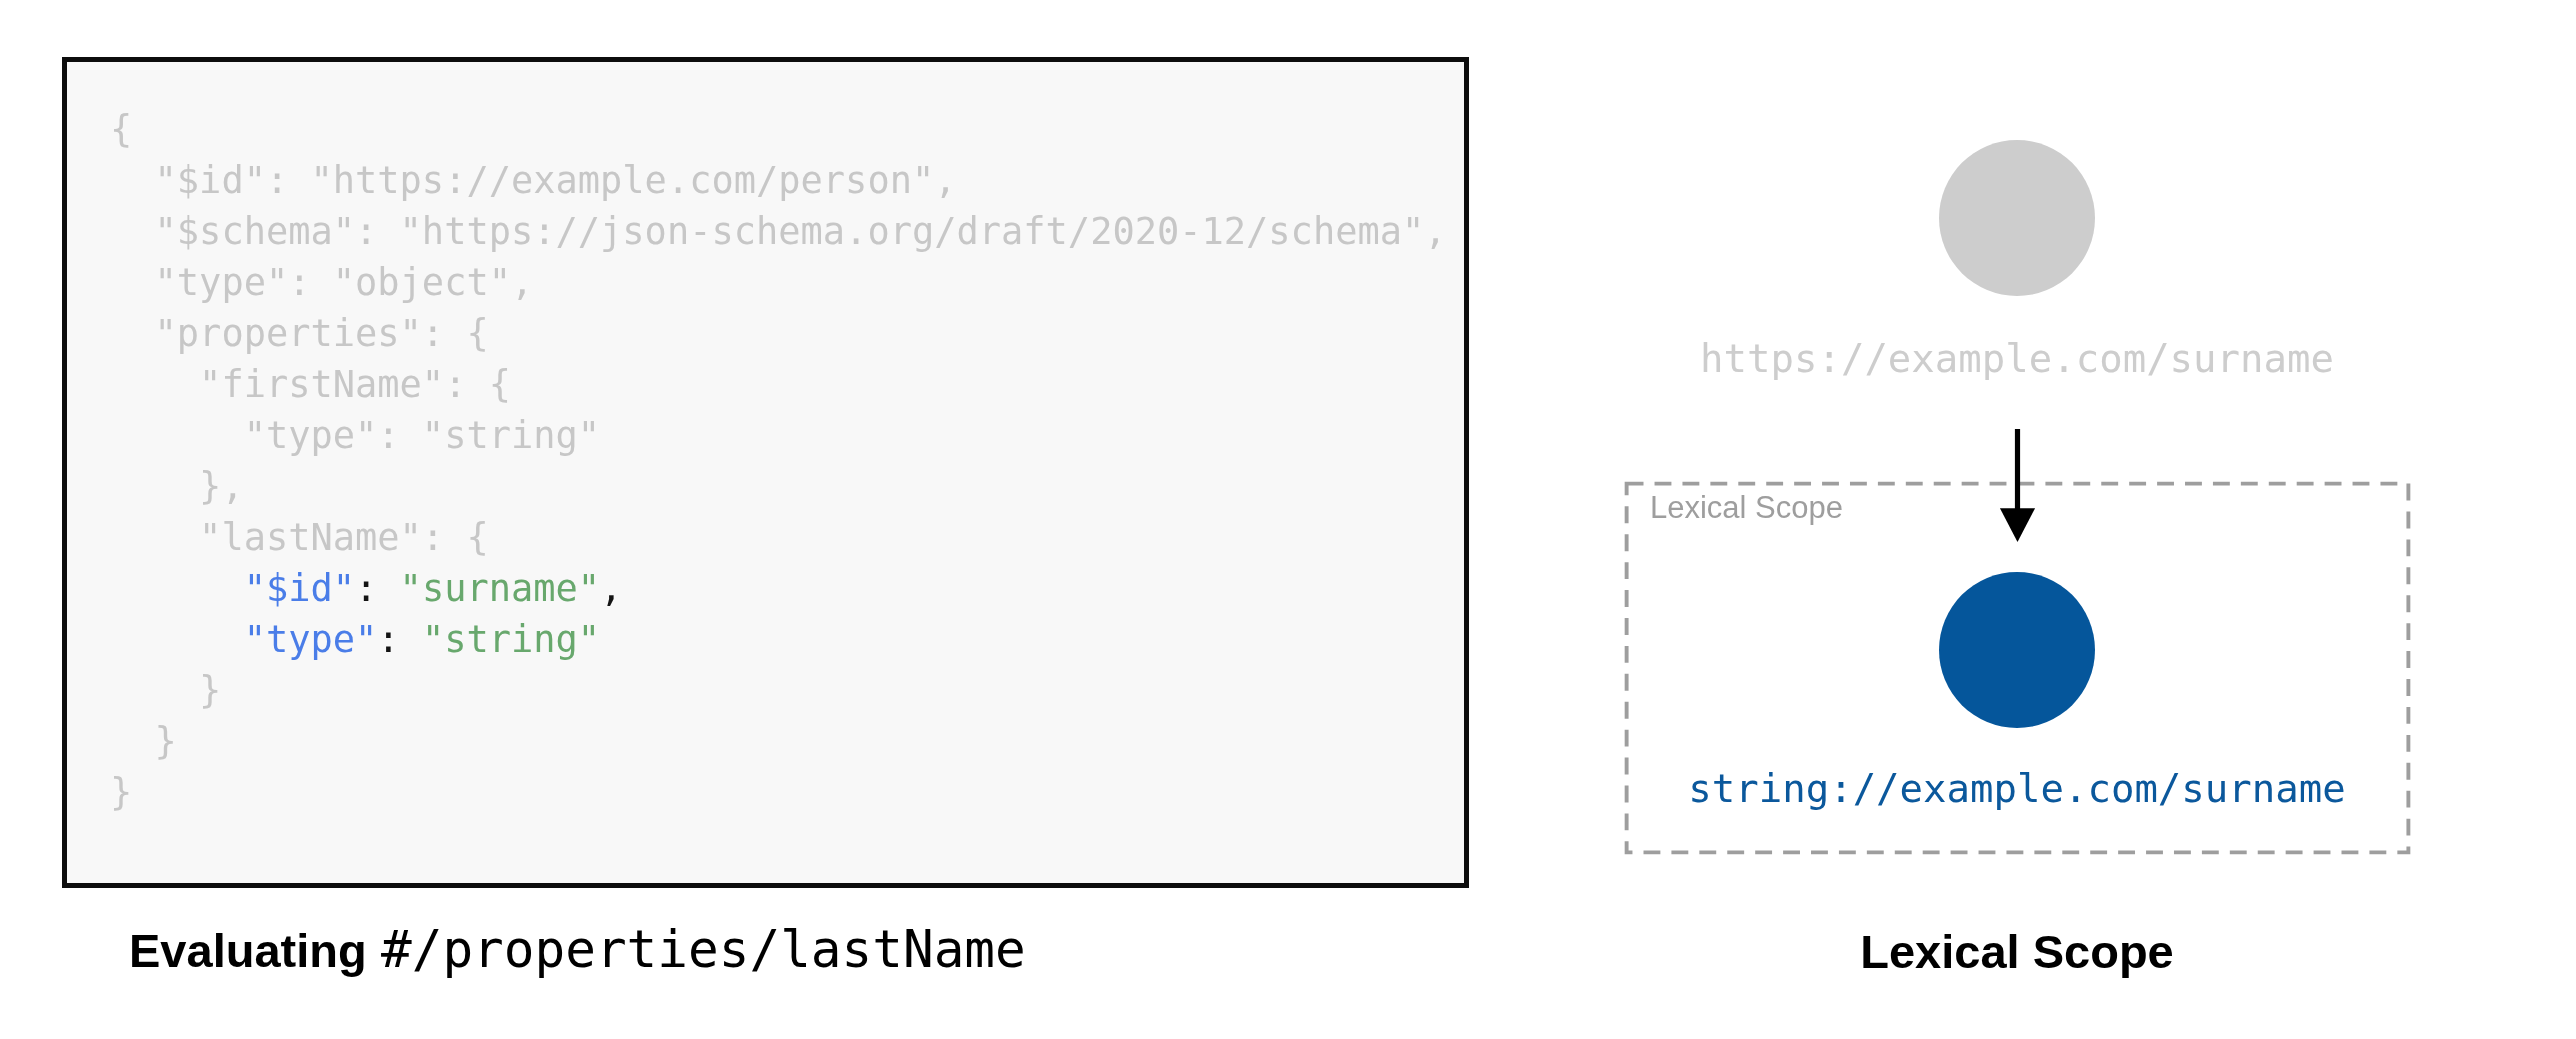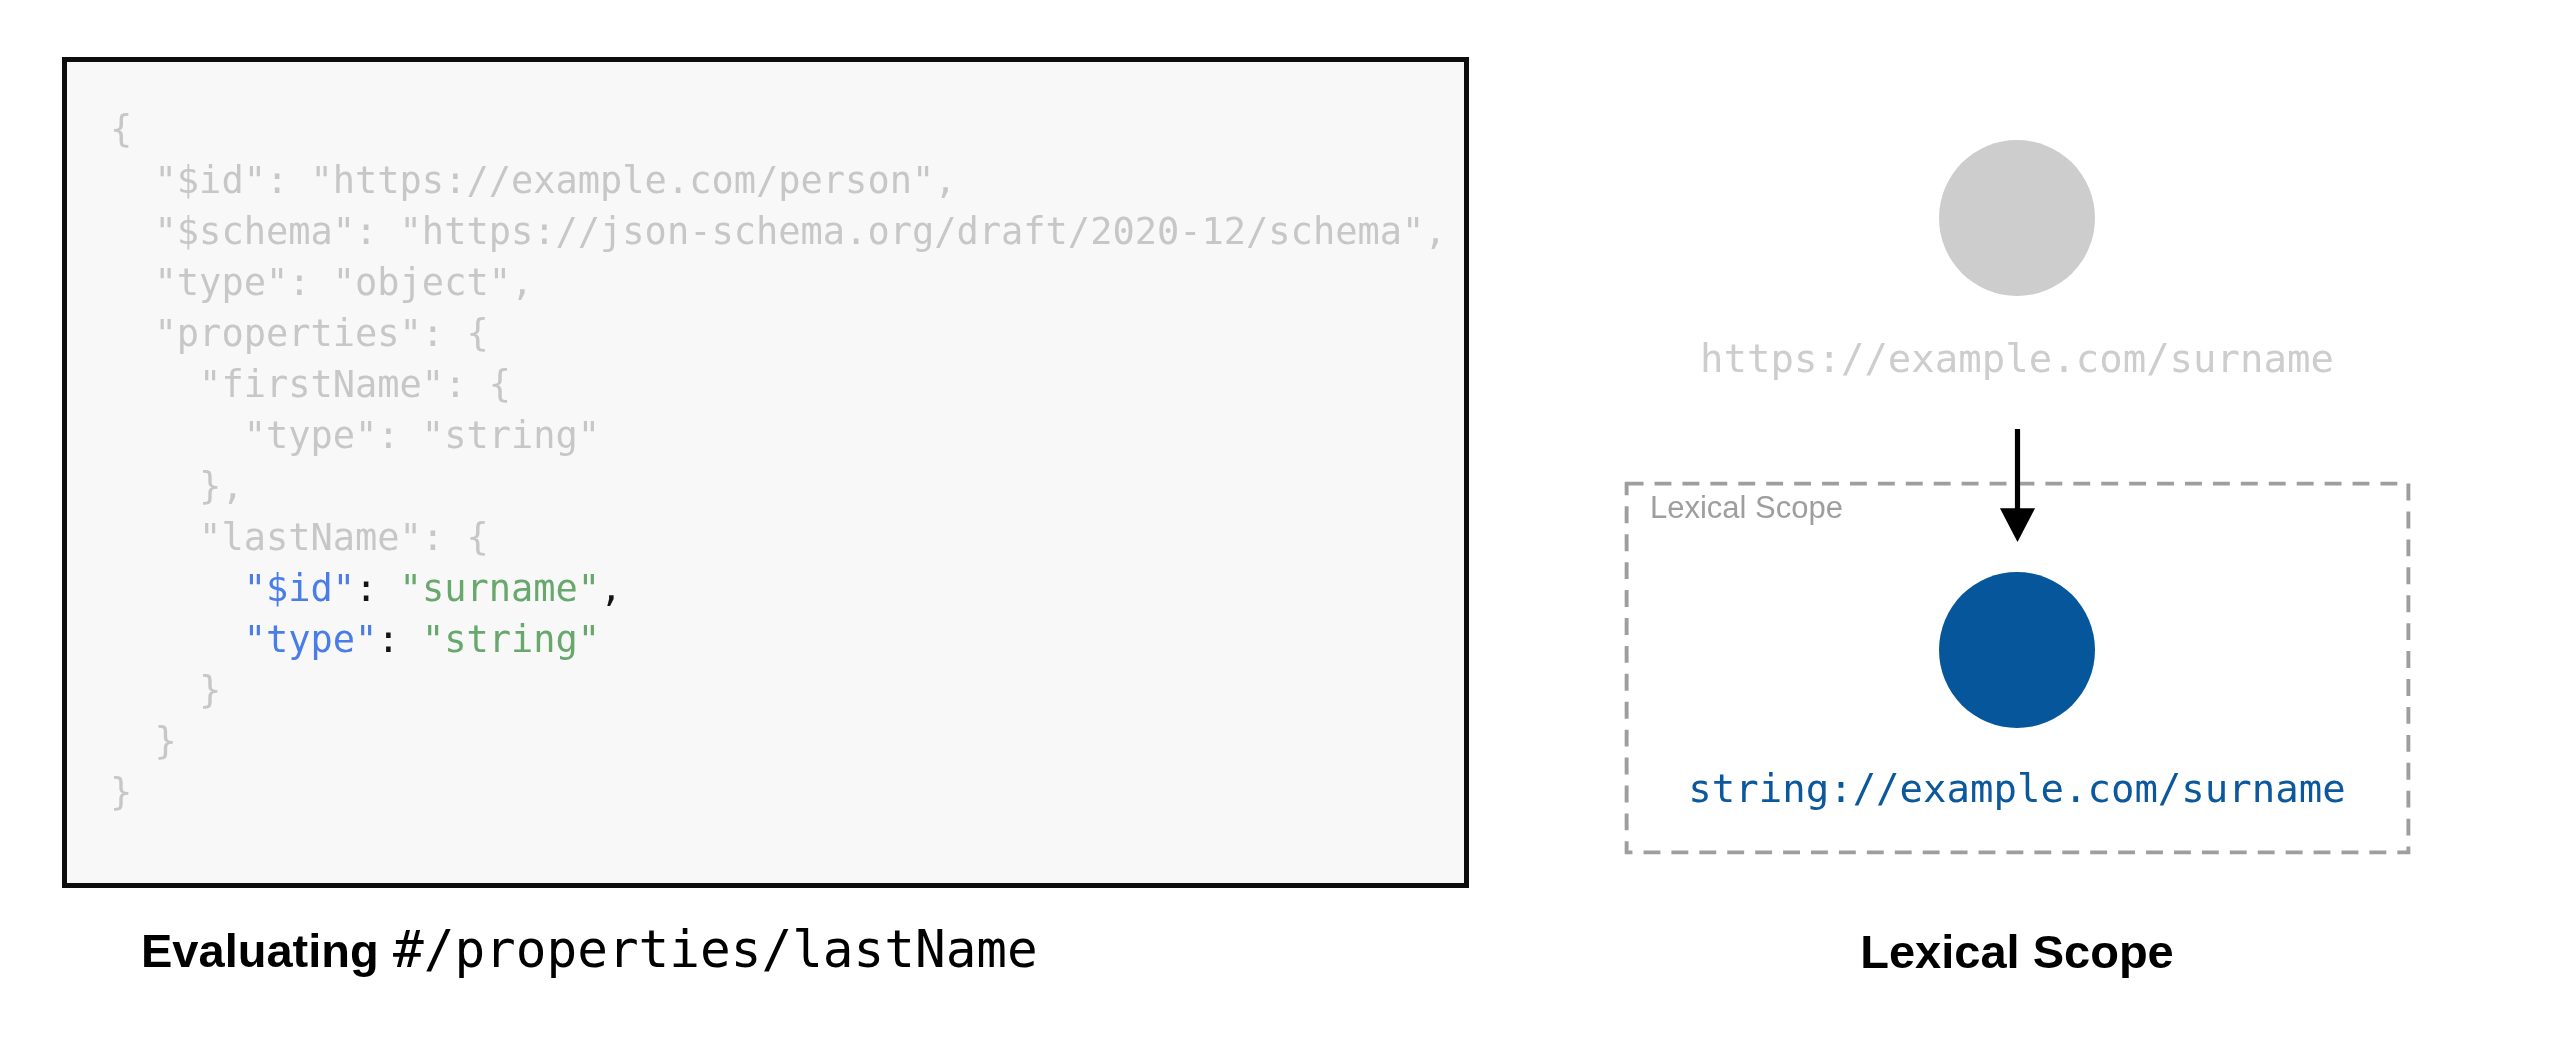--- a/index.html
+++ b/index.html
@@ -18,21 +18,21 @@
     font-family:"DejaVu Sans Mono",monospace;
     font-size:37px;line-height:51px;color:var(--faded);
   }
   .code-line{white-space:pre;}
   .seg-faded{color:var(--faded);}
   .seg-key{color:var(--key-blue);}
   .seg-value{color:var(--value-green);}
   .seg-plain{color:#141414;}
 
   .caption-left{
-    position:absolute;left:141px;top:920px;white-space:nowrap;color:#000;
+    position:absolute;left:129px;top:920px;white-space:nowrap;color:#000;
   }
   .caption-left .cap-bold{
     font-family:"Liberation Sans",sans-serif;font-weight:bold;font-size:47px;
     margin-right:14.3px;
   }
   .caption-left .cap-mono{
     font-family:"DejaVu Sans Mono",monospace;font-size:51px;font-weight:normal;
   }
 
   

